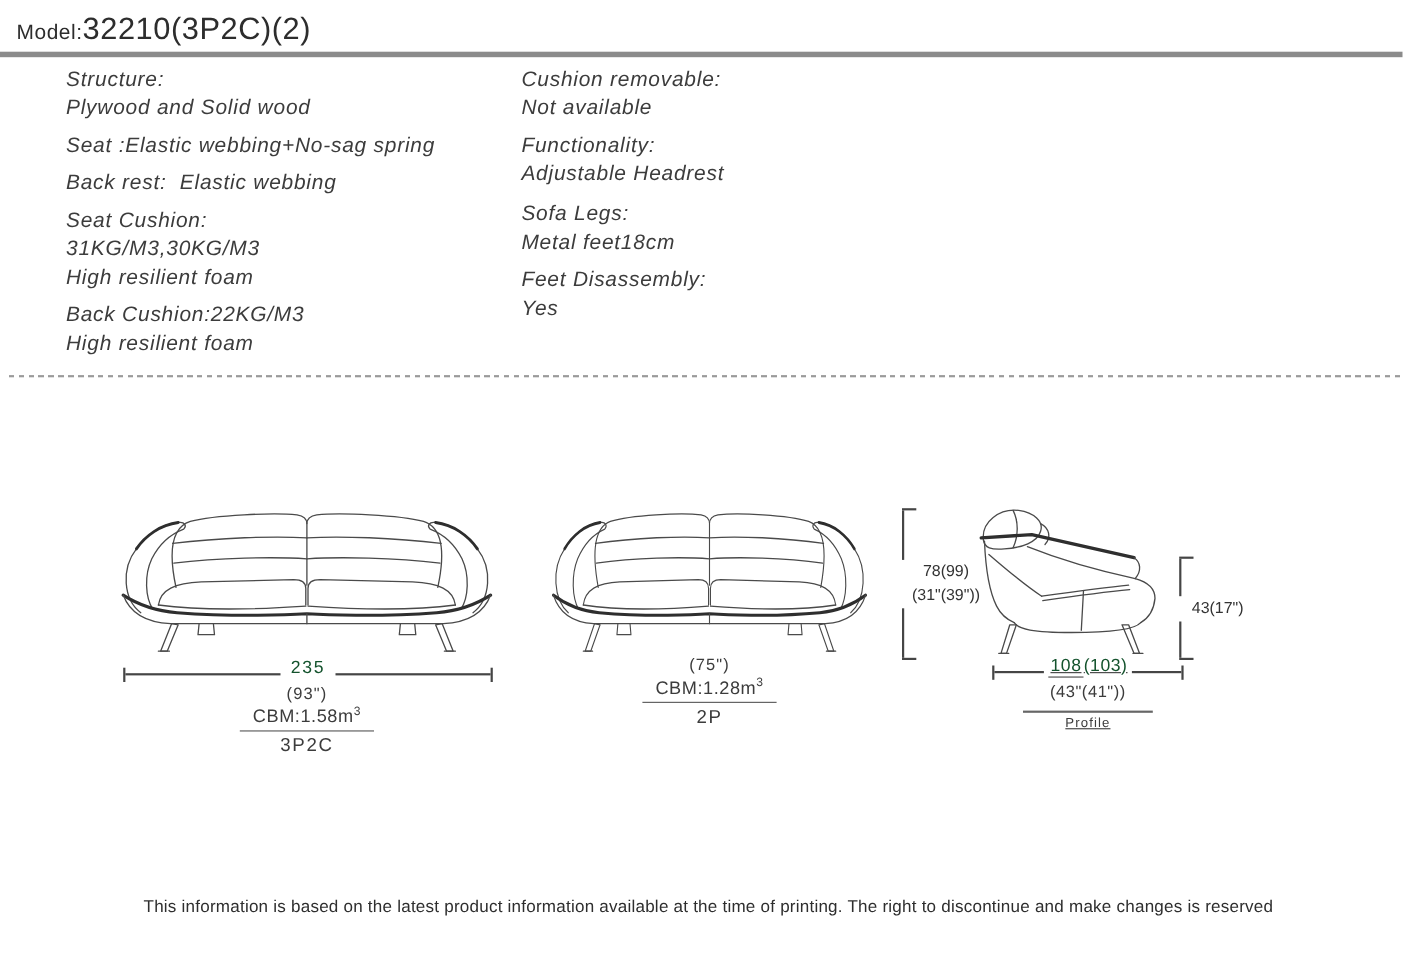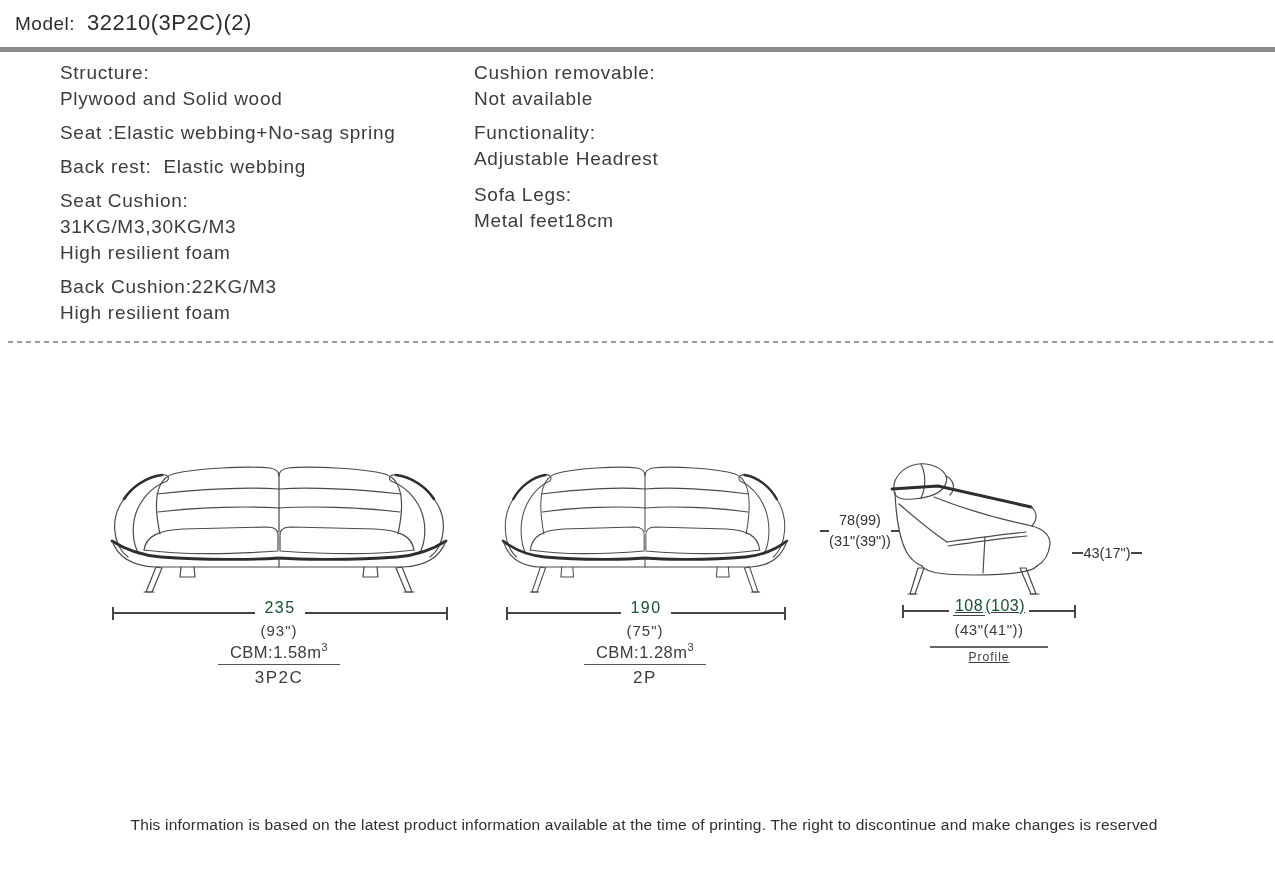--- a/index.html
+++ b/index.html
@@ -3,28 +3,28 @@
 <meta charset="utf-8">
 <style>
   html,body{margin:0;padding:0;background:#fff;}
   .sheet{
     position:relative;width:1275px;height:889px;background:#ffffff;overflow:hidden;
     font-family:"Liberation Sans", sans-serif;color:#3c3c3c;padding-left:13px;
   }
   
   .title{position:absolute;left:15px;top:10px;display:flex;align-items:baseline;white-space:pre;}
   .title .lbl{font-size:19px;letter-spacing:.5px;color:#2d2d2d;}
-  .title .val{font-size:22px;letter-spacing:.5px;color:#2d2d2d;margin-left:12px;}
+  .title .val{font-size:28px;letter-spacing:.5px;color:#2d2d2d;}
   .title-bar{position:absolute;left:0;right:0;top:47px;height:5px;background:#8b8b8b;}
   
   .spec-col{position:absolute;top:60px;font-size:19px;line-height:26px;letter-spacing:.7px;}
   .col-left{left:60px;width:412px;}
   .col-right{left:474px;width:400px;}
   .spec-group{margin-bottom:8px;}
-  .spec-line{white-space:pre-wrap;}
+  .spec-line{white-space:pre-wrap;font-style:italic;}
   .col-left .spec-group:nth-child(4),
   .col-left .spec-group:nth-child(5){margin-top:5px;}
   .col-right .spec-group:nth-child(3){margin-top:10px;}
   
   .divider{position:absolute;left:8px;right:10px;top:341px;height:2px;
     background-image:repeating-linear-gradient(90deg,#9a9a9a 0 5px,transparent 5px 9px);}
   
   .fig{position:absolute;top:460px;}
   .fig1{left:96px;width:366px;}
   .fig2{left:490px;width:310px;}
@@ -33,21 +33,21 @@
   .hcap{width:2px;height:13px;background:#454545;}
   .hseg{flex:1;height:1.5px;background:#454545;}
   .hval{padding:0 9px;font-size:16px;letter-spacing:1.5px;color:#14532d;position:relative;top:-5px;}
   .fig-labels{text-align:center;margin-top:0;}
   .lab-in{font-size:15px;letter-spacing:1px;}
   .lab-cbm{display:inline-block;font-size:16.5px;letter-spacing:.5px;border-bottom:1.5px solid #555;
     padding:1px 12px 2px;margin-top:1px;}
   .lab-cbm sup{font-size:11px;}
   .lab-name{font-size:17px;letter-spacing:1.5px;padding-top:3px;}
   
-  .vdim{position:absolute;display:flex;flex-direction:row;align-items:center;}
+  .vdim{position:absolute;display:flex;flex-direction:column;}
   .vdim-left{left:820px;top:462px;width:80px;height:138px;}
   .vdim-right{left:1072px;top:506px;width:70px;height:94px;}
   .vcap{height:2px;width:13px;background:#454545;}
   .vseg{flex:1;width:1.5px;background:#454545;}
   .vval{font-size:14.5px;line-height:21px;text-align:center;color:#333;padding:1px 0;white-space:nowrap;}
   .profile-art{position:absolute;left:884px;top:455px;}
   .pdim{position:absolute;left:902px;top:602px;width:174px;display:flex;align-items:center;text-decoration:underline;}
   .pdim .hval{padding:0 4px;letter-spacing:.5px;}
   .pdim .u{border-bottom:1.5px solid #454545;padding:0 2px 1px;}
   .pdim-in{position:absolute;left:902px;top:621px;width:174px;text-align:center;
@@ -161,20 +161,24 @@
       <div class="spec-line">Not available</div>
     </div>
     <div class="spec-group">
       <div class="spec-line">Functionality:</div>
       <div class="spec-line">Adjustable Headrest</div>
     </div>
     <div class="spec-group">
       <div class="spec-line">Sofa Legs:</div>
       <div class="spec-line">Metal feet18cm</div>
     </div>
+    <div class="spec-group">
+      <div class="spec-line">Feet Disassembly:</div>
+      <div class="spec-line">Yes</div>
+    </div>
   </div>
 
   <div class="divider"></div>
 
   <div class="fig fig1">
     <svg viewBox="0 0 360 136" width="360" height="136" fill="none" stroke="#4a4a4a" stroke-width="1.2" stroke-linecap="round" stroke-linejoin="round">
       <use href="#sofa-front-art"></use>
     </svg>
     <div class="hdim">
       <span class="hcap"></span>
@@ -187,27 +191,20 @@
       <div class="lab-in">(93")</div>
       <div class="lab-cbm"><span>CBM:1.58m</span><sup>3</sup></div>
       <div class="lab-name">3P2C</div>
     </div>
   </div>
 
   <div class="fig fig2">
     <svg viewBox="0 0 360 136" width="306" height="136" preserveAspectRatio="none" fill="none" stroke="#4a4a4a" stroke-width="1.2" stroke-linecap="round" stroke-linejoin="round">
       <use href="#sofa-front-art"></use>
     </svg>
-    <div class="hdim">
-      <span class="hcap"></span>
-      <span class="hseg"></span>
-      <span class="hval">190</span>
-      <span class="hseg"></span>
-      <span class="hcap"></span>
-    </div>
     <div class="fig-labels">
       <div class="lab-in">(75")</div>
       <div class="lab-cbm"><span>CBM:1.28m</span><sup>3</sup></div>
       <div class="lab-name">2P</div>
     </div>
   </div>
 
   <div class="vdim vdim-left">
     <span class="vcap"></span>
     <span class="vseg"></span>

